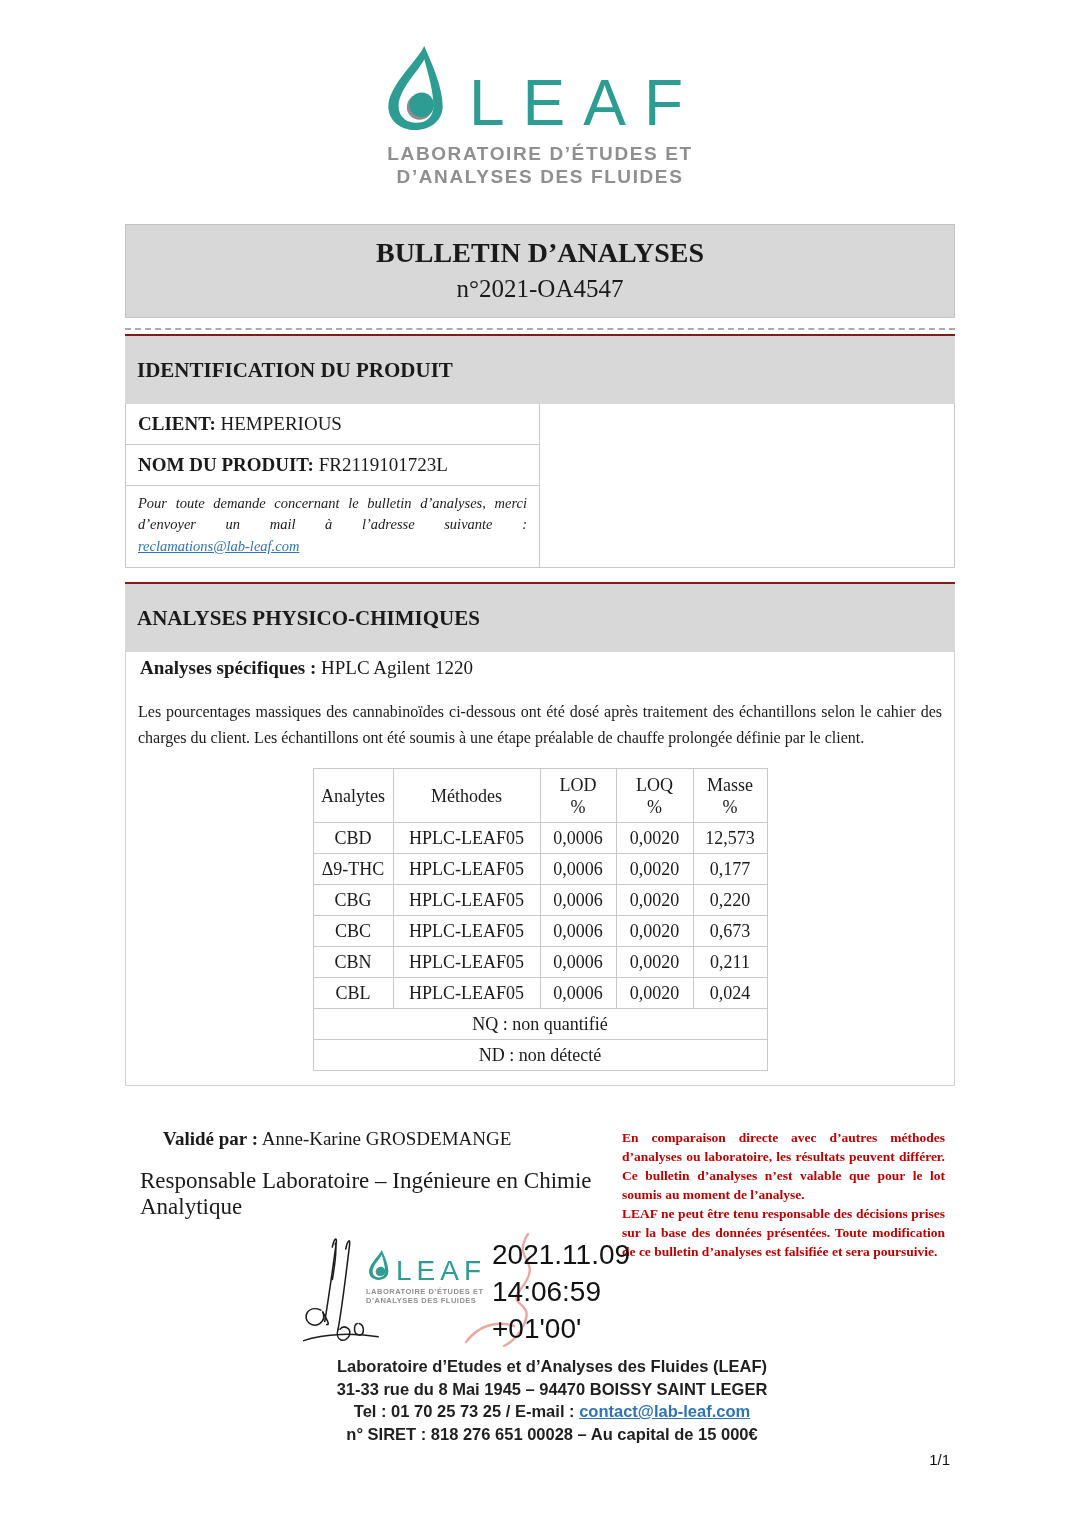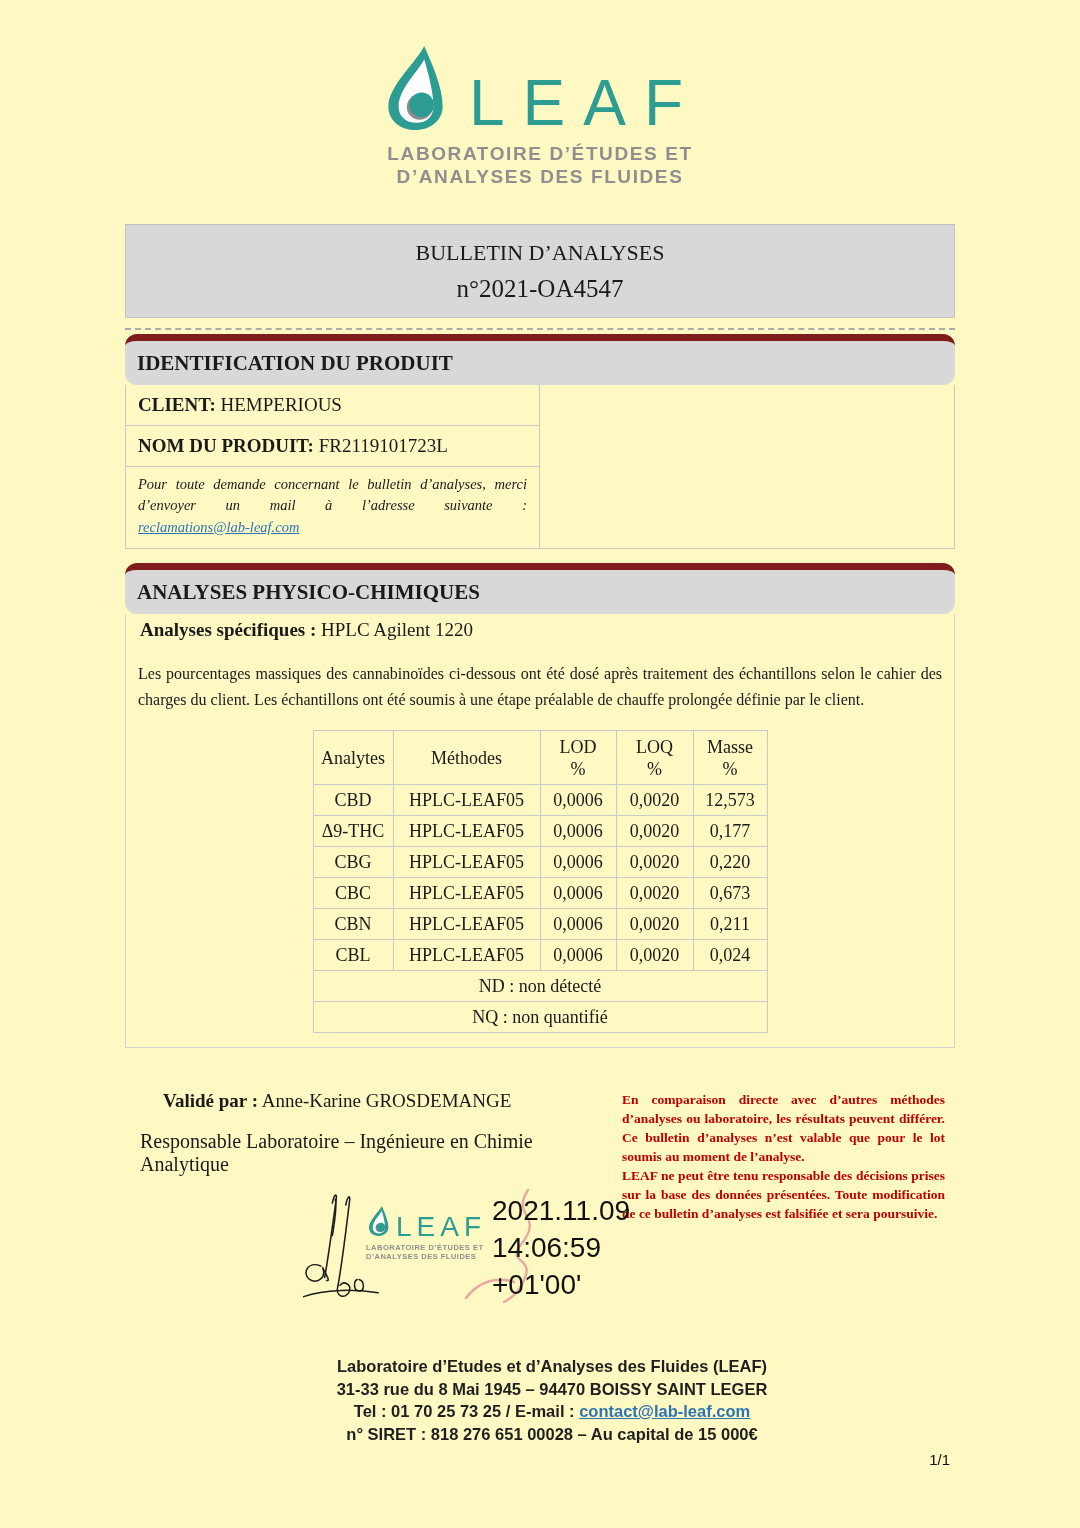--- a/index.html
+++ b/index.html
@@ -2,47 +2,47 @@
 <html style="--accent_teal: #2D9C92; --logo_gray: #8F8F8F; --band_gray: #D8D8D8; --border_gray: #C9C9C9; --warning_red: #C00000; --link_blue: #2E74B5;"><head>
 <meta charset="utf-8">
 <style>
   :root{
     --accent_teal:#2D9C92; --logo_gray:#8F8F8F; --band_gray:#D8D8D8;
     --border_gray:#C9C9C9; --warning_red:#C00000; --link_blue:#2E74B5; --ink:#1A1A1A;
   }
   *{margin:0;padding:0;box-sizing:border-box;}
   html,body{background:#e9e9e9;}
   .page{
-    width:1080px;height:1528px;background:#fef9c3;margin:0 auto;position:relative;
+    width:1080px;height:1528px;background:#ffffff;margin:0 auto;position:relative;
     font-family:"Liberation Serif","DejaVu Serif",serif;color:var(--ink);
     padding:0 125px;overflow:hidden;
   }
   
   .logo-block{padding-top:48px;display:flex;flex-direction:column;align-items:center;}
   .logo-top{display:flex;align-items:flex-end;gap:18px;height:86px;margin-bottom:8px;}
   .logo-word{
     font-family:"Liberation Sans","DejaVu Sans",sans-serif;font-size:64px;line-height:62px;
     color:var(--accent_teal);letter-spacing:18px;font-weight:500;
   }
   .logo-sub{
     font-family:"Liberation Sans","DejaVu Sans",sans-serif;font-weight:bold;font-size:19px;
     line-height:23px;color:var(--logo_gray);letter-spacing:1.6px;
   }
   
   .title-block{
     margin-top:36px;background:var(--band_gray);border:1px solid #c2c2c2;
     text-align:center;padding:8px 0 12px;
   }
-  .title-main{font-size:22px;font-weight:normal;line-height:40px;}
+  .title-main{font-size:28px;font-weight:bold;line-height:40px;}
   .title-num{font-size:25px;line-height:32px;}
   
   .dashed-sep{border-top:2px dashed #ababab;margin-top:10px;margin-bottom:4px;}
   .section-header{
     background:var(--band_gray);font-weight:bold;font-size:21px;line-height:26px;
-    padding:9px 12px;border-top:7px solid #7f1d1d;border-radius:12px;
+    padding:21px 12px;border-top:2px solid #7f1d1d;
   }
   
   .id-body{display:flex;}
   .id-left{width:50%;display:flex;flex-direction:column;}
   .id-cell{border:1px solid var(--border_gray);border-top:none;padding:9px 12px;font-size:19px;}
   .id-cell + .id-cell{margin-top:0;}
   .id-label{font-weight:bold;}
   .id-note-cell{font-style:italic;font-size:14.5px;line-height:21px;padding:7px 12px 10px;text-align:justify;}
   .id-note-link{color:var(--link_blue);display:inline-block;margin-top:1px;}
   .id-right{width:50%;border:1px solid var(--border_gray);border-top:none;border-left:none;}
@@ -59,21 +59,21 @@
   }
   table.results th{height:54px;padding:2px 6px;line-height:22px;}
   table.results td{height:31px;padding:2px 6px;}
   .col-analyte{width:80px;} .col-method{width:147px;} .col-lod{width:76px;} .col-loq{width:77px;} .col-mass{width:74px;}
   td.note-row{ text-align:left;padding:5px 10px;height:34px;}
   
   .validation{display:flex;margin-top:42px;}
   .val-left{flex:1;padding-left:15px;}
   .validated-line{font-size:19px;margin-left:23px;}
   .validated-label{font-weight:bold;}
-  .role-line{font-size:20px;margin-top:18px;}
+  .role-line{font-size:23px;margin-top:18px;}
   .stamp-row{position:relative;height:128px;margin-top:12px;}
   .sig-svg{position:absolute;left:158px;top:0;}
   .stamp-logo{position:absolute;left:226px;top:18px;width:120px;}
   .stamp-logo-top{display:flex;align-items:flex-end;gap:5px;}
   .stamp-word{
     font-family:"Liberation Sans","DejaVu Sans",sans-serif;font-size:28px;line-height:27px;
     color:var(--accent_teal);letter-spacing:5px;
   }
   .stamp-sub{
     font-family:"Liberation Sans","DejaVu Sans",sans-serif;font-weight:bold;font-size:7.5px;
@@ -205,24 +205,24 @@
             <td>0,211</td>
           </tr>
           <tr>
             <td>CBL</td>
             <td>HPLC-LEAF05</td>
             <td>0,0006</td>
             <td>0,0020</td>
             <td>0,024</td>
           </tr>
           <tr>
+            <td class="note-row" colspan="5">NQ : non quantifié</td>
+          </tr>
+          <tr>
             <td class="note-row" colspan="5">ND : non détecté</td>
-          </tr>
-          <tr>
-            <td class="note-row" colspan="5">NQ : non quantifié</td>
           </tr>
         </tbody>
       </table>
     </div>
   </section>
 
   <div class="validation">
     <div class="val-left">
       <div class="validated-line">
         <span class="validated-label">Validé par :</span>

